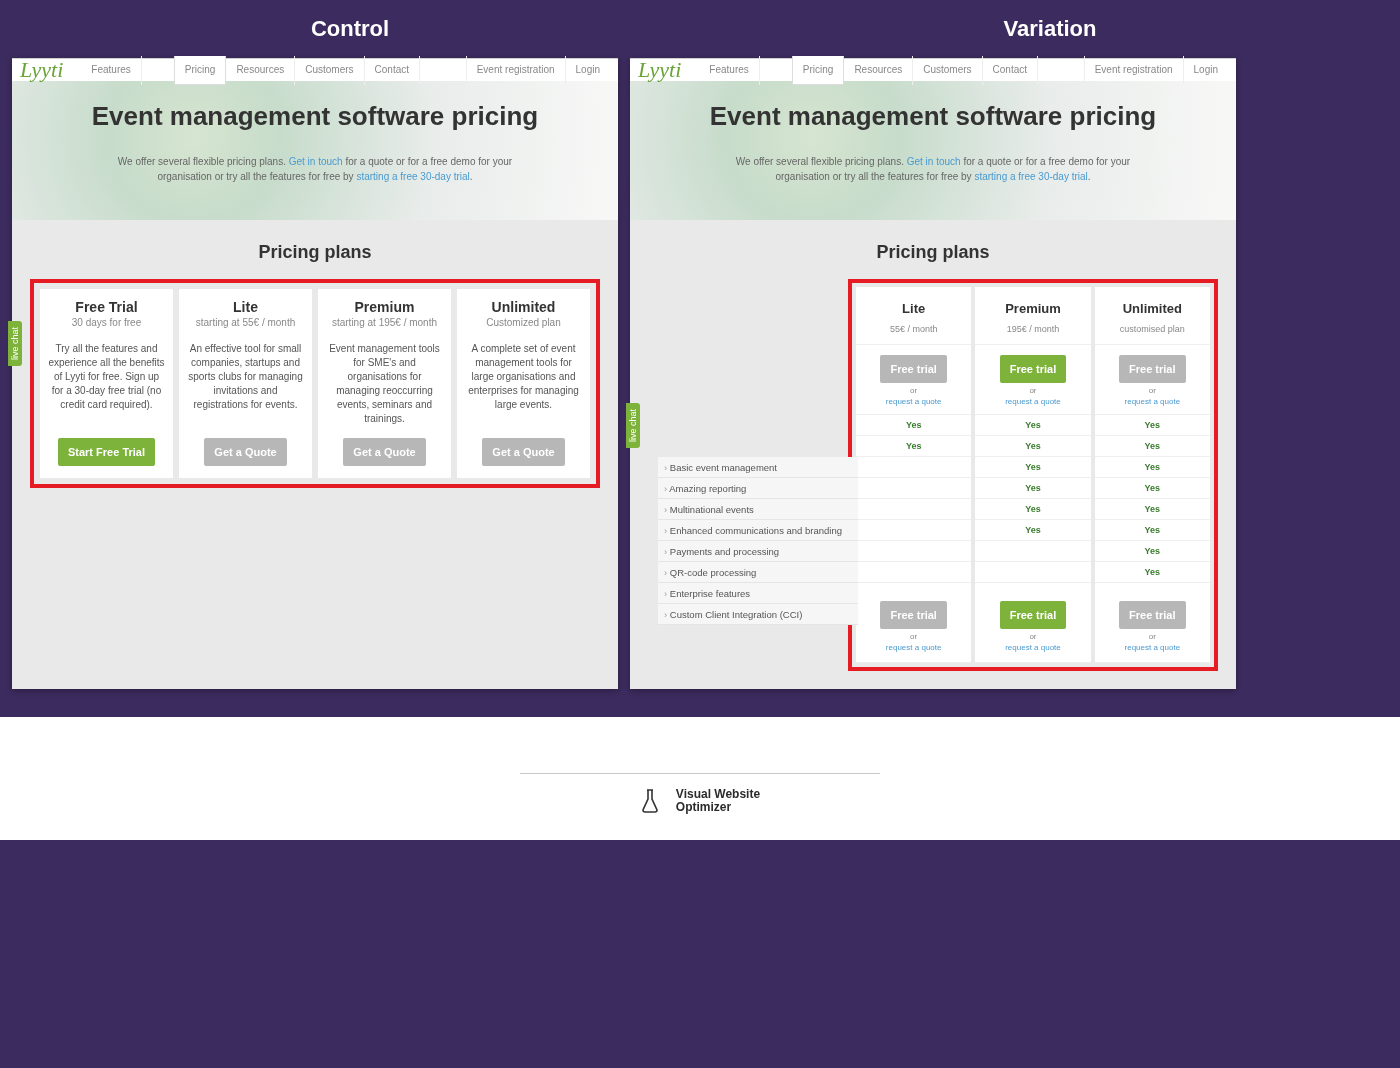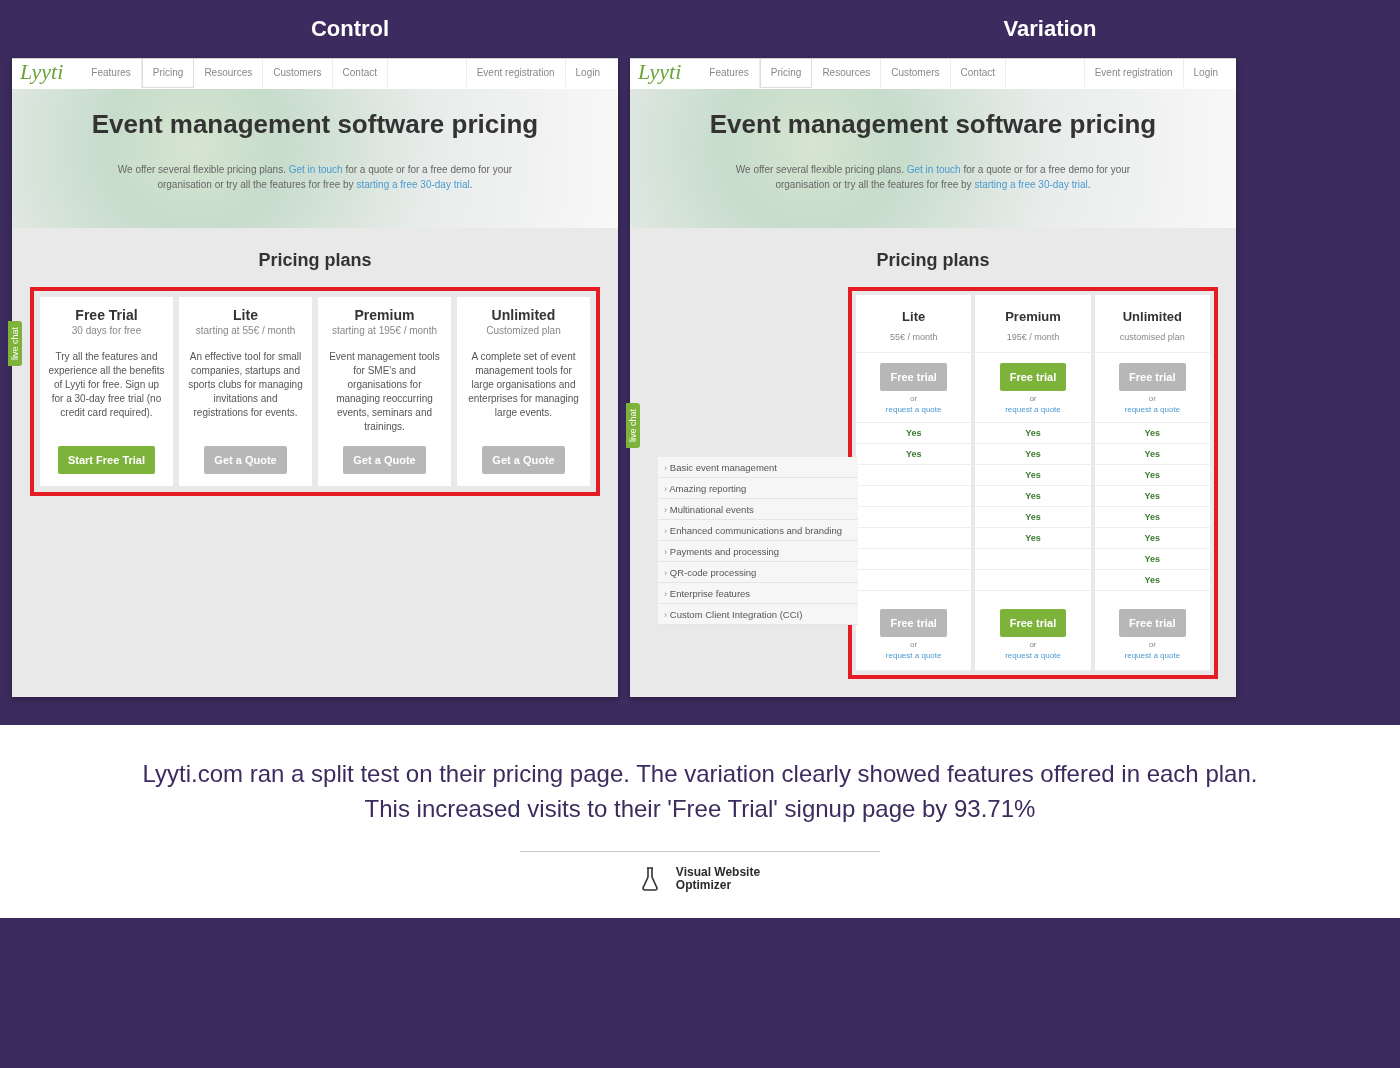--- a/index.html
+++ b/index.html
@@ -16,29 +16,29 @@
     background: #e9e9e9;
     border-top: 1px solid #d0d0d0;
     box-shadow: 0 2px 6px rgba(0,0,0,.3);
   }
   .panel.control { flex: 0 0 606px; }
   .panel.variation { flex: 0 0 606px; }
 
   
   .topnav {
     background: #fff;
-    display: flex; align-items: flex-start;
+    display: flex; align-items: center;
     font-size: 10px; color: #888;
-    height: 30px;
+    height: 22px;
     padding: 0 8px;
   }
   .logo { font-family: "Brush Script MT", cursive; font-size: 22px; color: #6aa338; font-style: italic; margin-right: 18px; }
   .nav-main { display: flex; }
   .nav-main span { padding: 0 10px; border-right: 1px solid #eee; line-height: 28px; }
-  .nav-main span.active { border: 1px solid #ddd; border-top: none; background: #fff; }
+  .nav-main span.active { border: 1px solid #ddd; border-top: none; background: #fff; margin-left: 32px; }
   .nav-right { margin-left: auto; display: flex; }
   .nav-right span { padding: 0 10px; border-left: 1px solid #eee; line-height: 28px; }
 
   .hero {
     background: radial-gradient(circle at 30% 40%, #d6e5d0 0%, #c7dccb 20%, #e8ecea 55%, #f8f8f7 100%);
     text-align: center;
     padding: 20px 40px 36px;
     color: #333;
   }
   .hero h1 { font-size: 26px; font-weight: 700; margin-bottom: 22px; }
@@ -291,24 +291,20 @@
           </div>
           <div class="foot cta"><span class="btn grey">Free trial</span><span class="or">or</span><a>request a quote</a></div>
         </div>
       </div>
 
   </div>
 
 </div>
 
 <div class="bottom">
-  <p>
-    <span>Lyyti.com ran a split test on their pricing page. The variation clearly showed features offered in each plan.</span><br>
-    <span>This increased visits to their 'Free Trial' signup page by 93.71%</span>
-  </p>
   <div class="divider"></div>
   <div class="vwo">
     <svg width="20" height="26" viewBox="0 0 20 26" fill="none" stroke-width="1.6">
       <path d="M7 2 h6 M8 2 v9 l-5 11 a2 2 0 0 0 2 2 h10 a2 2 0 0 0 2-2 l-5-11 v-9"></path>
     </svg>
     <div class="vwo-text">
       <div>Visual Website</div>
       <div>Optimizer</div>
     </div>
   </div>

